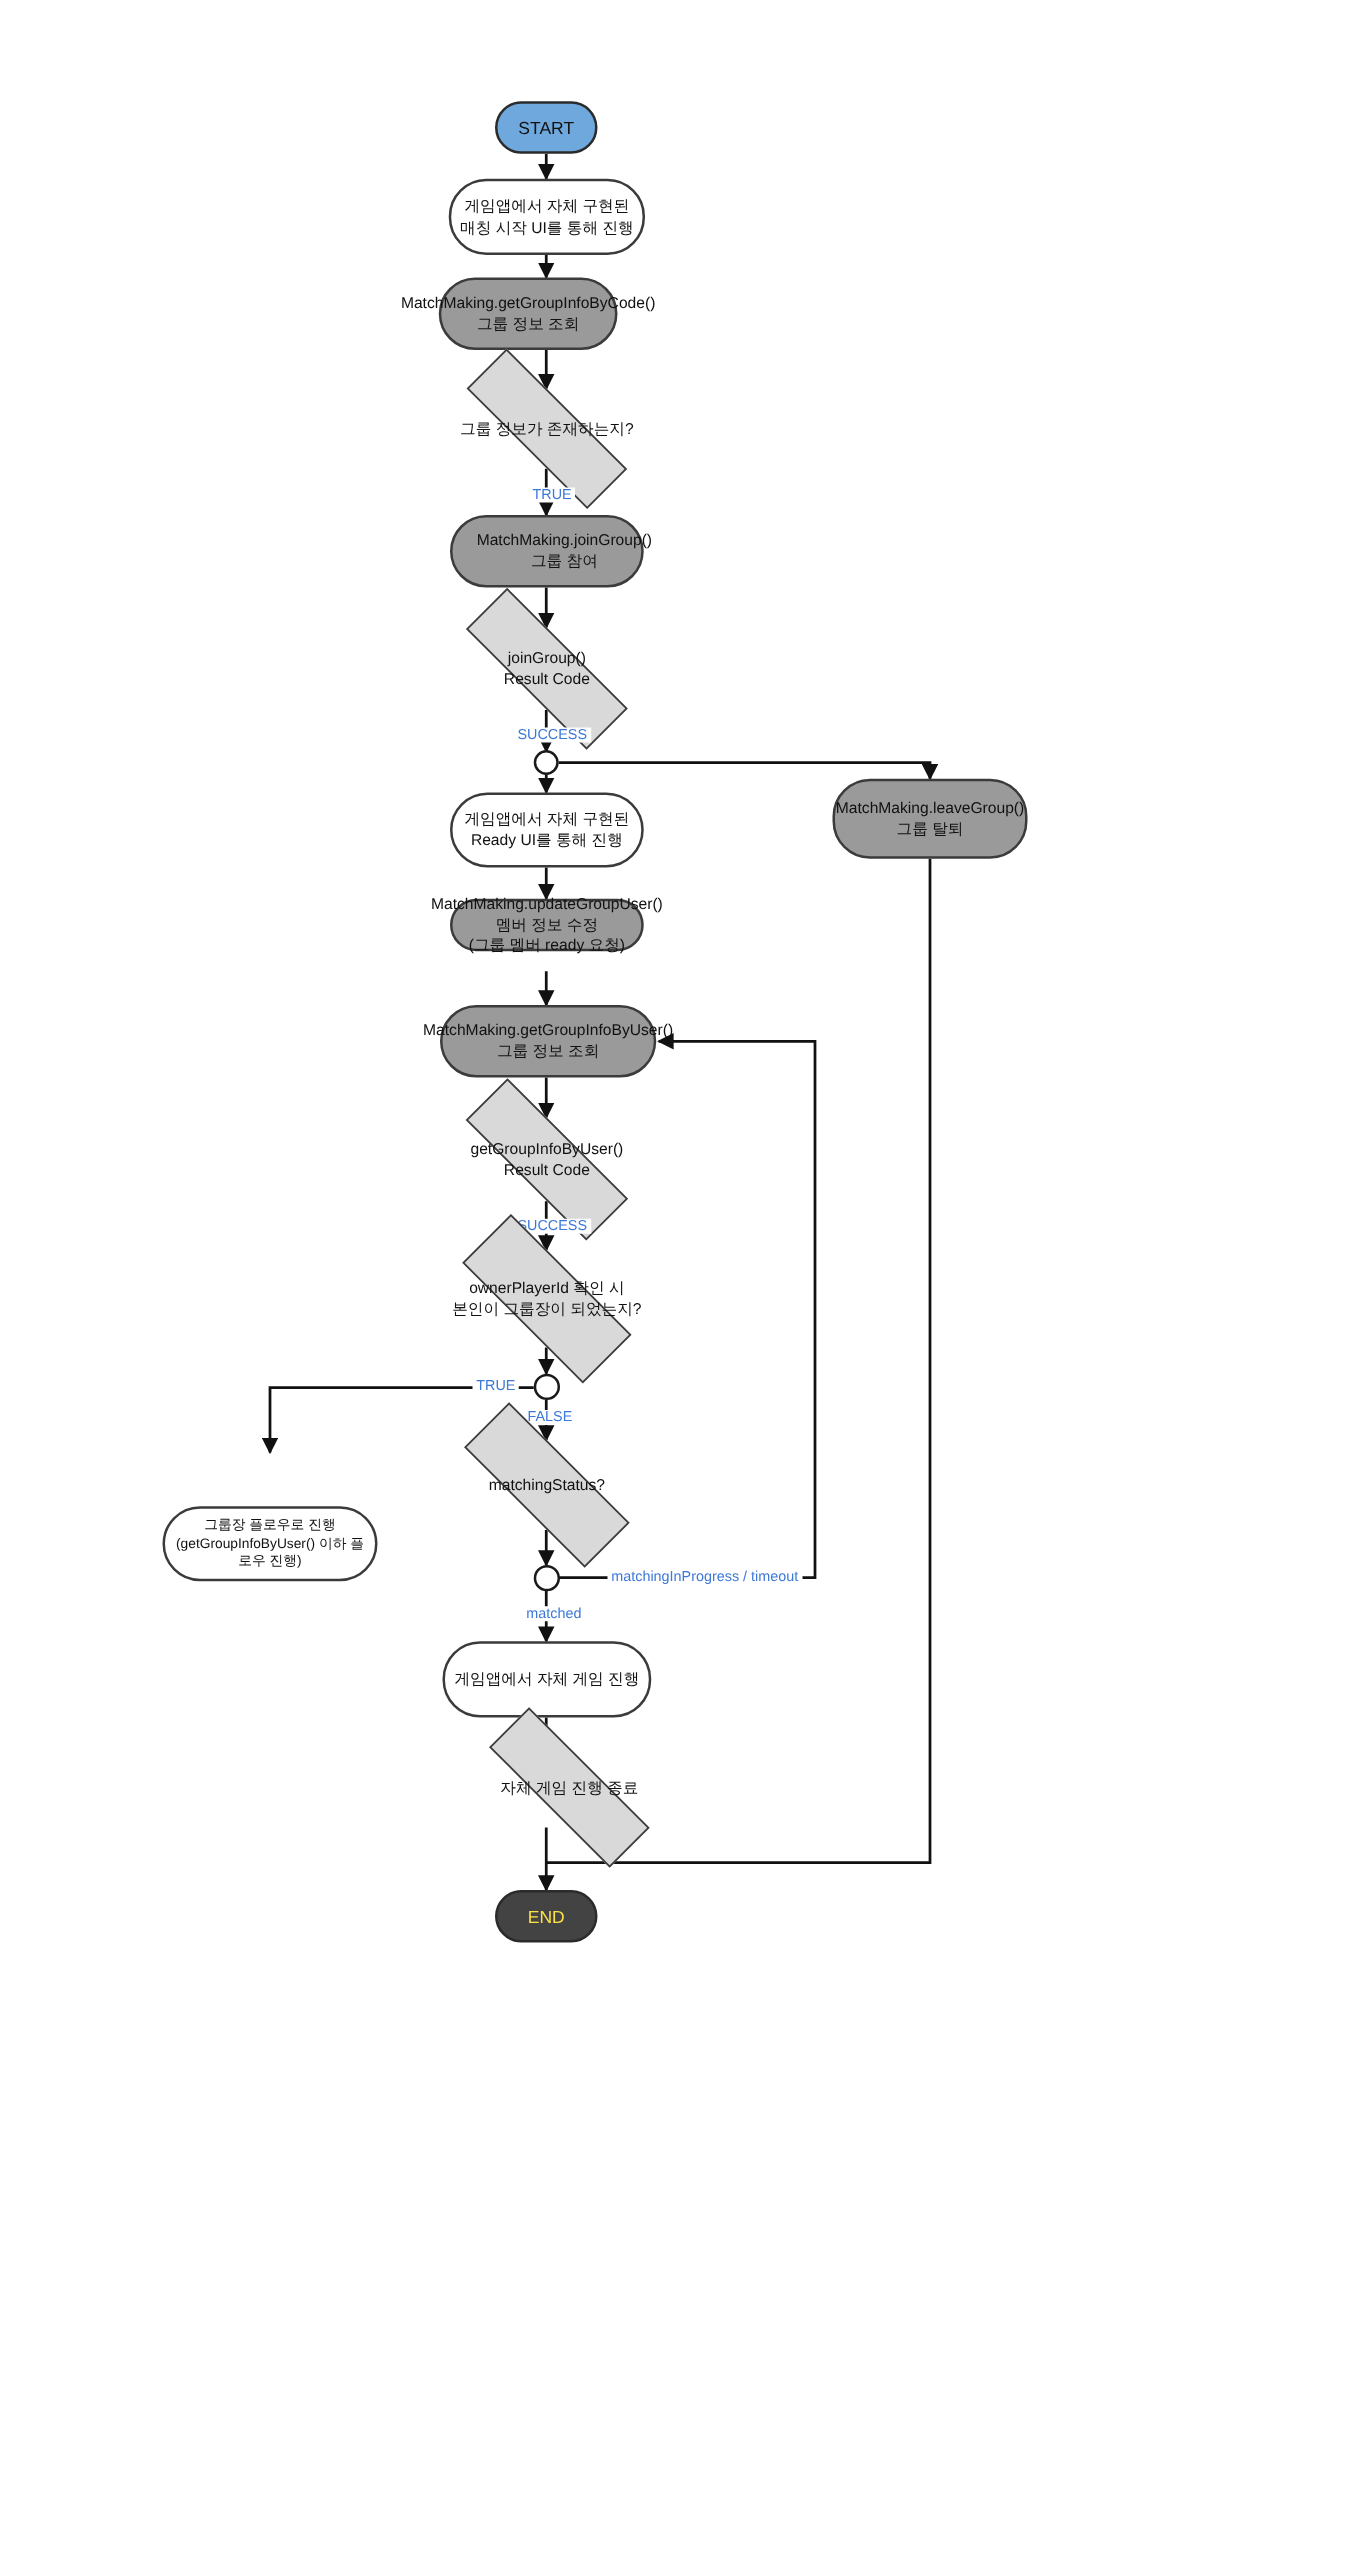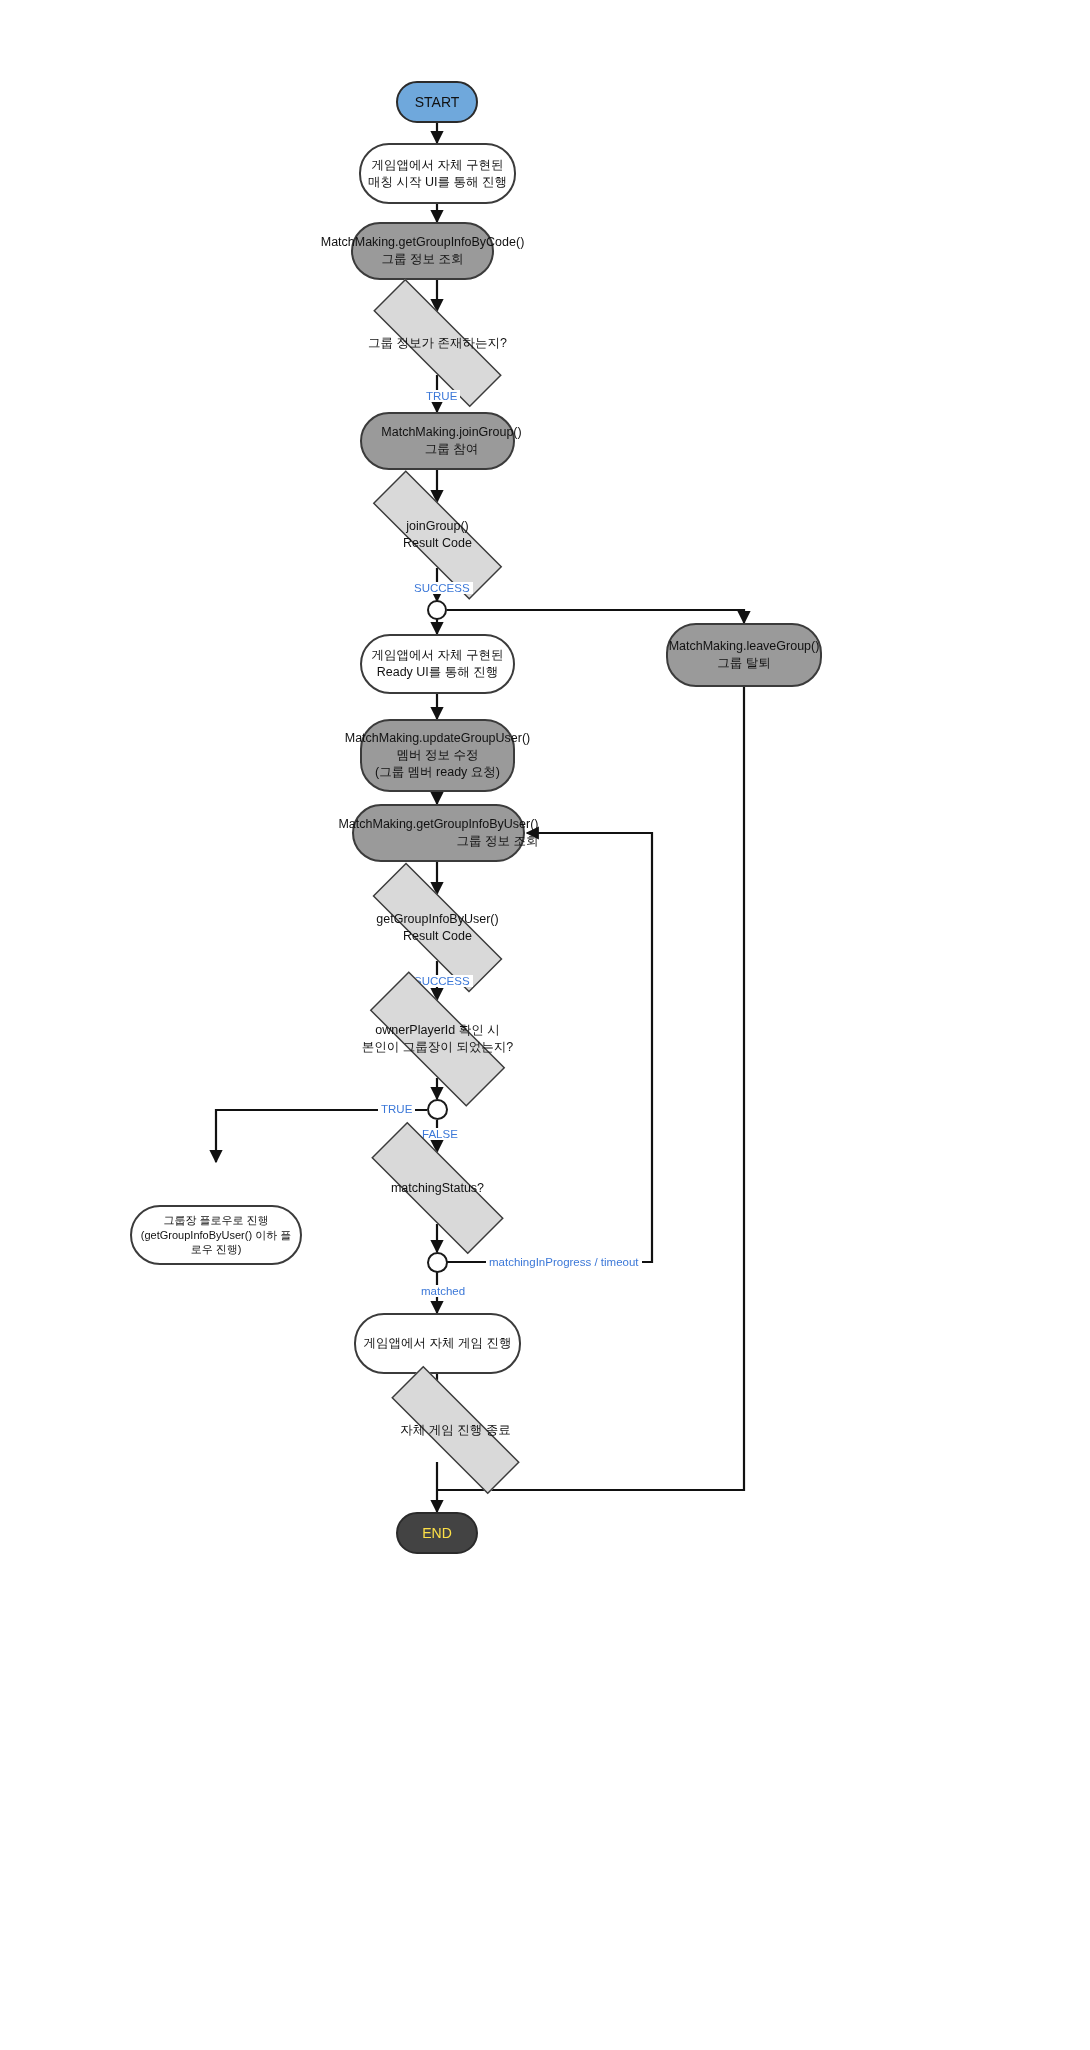--- a/index.html
+++ b/index.html
@@ -192,27 +192,27 @@
   <div class="node n-api" style="left:666px; top:623px; width:156px; height:64px;">
     <span class="lbl">MatchMaking.leaveGroup()
 그룹 탈퇴</span>
   </div>
 
   <div class="node n-plain" style="left:360px; top:634px; width:155px; height:60px;">
     <span class="lbl">게임앱에서 자체 구현된
 Ready UI를 통해 진행</span>
   </div>
 
-  <div class="node n-api" style="left:360px; top:719px; width:155px; height:73px;">
+  <div class="node n-api" style="left:360px; top:719px; width:155px; height:42px;">
     <span class="lbl">MatchMaking.updateGroupUser()
 멤버 정보 수정
 (그룹 멤버 ready 요청)</span>
   </div>
 
-  <div class="node n-api" style="left:352px; top:804px; width:173px; height:58px;text-align:right;">
+  <div class="node n-api" style="left:352px; top:804px; width:173px; height:58px;">
     <span class="lbl">MatchMaking.getGroupInfoByUser()
 그룹 정보 조회</span>
   </div>
 
   <div class="node n-dia" style="left:341px; top:894px; width:193px; height:67px;align-items:center;">
     <div class="dia-shape"></div>
     <span class="lbl">getGroupInfoByUser()
 Result Code</span>
   </div>
   <div class="edge-label" style="left:411px; top:975px;">SUCCESS</div>

